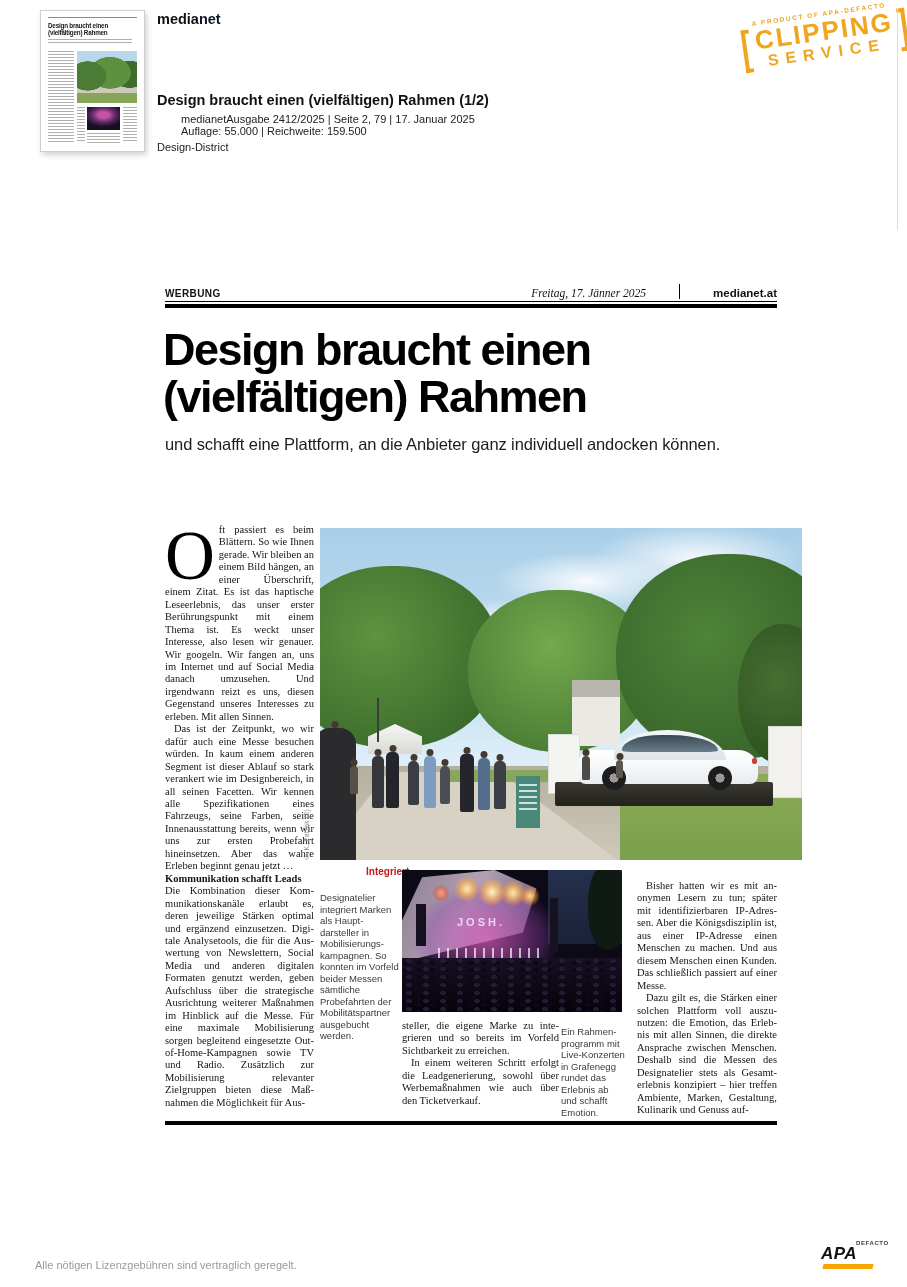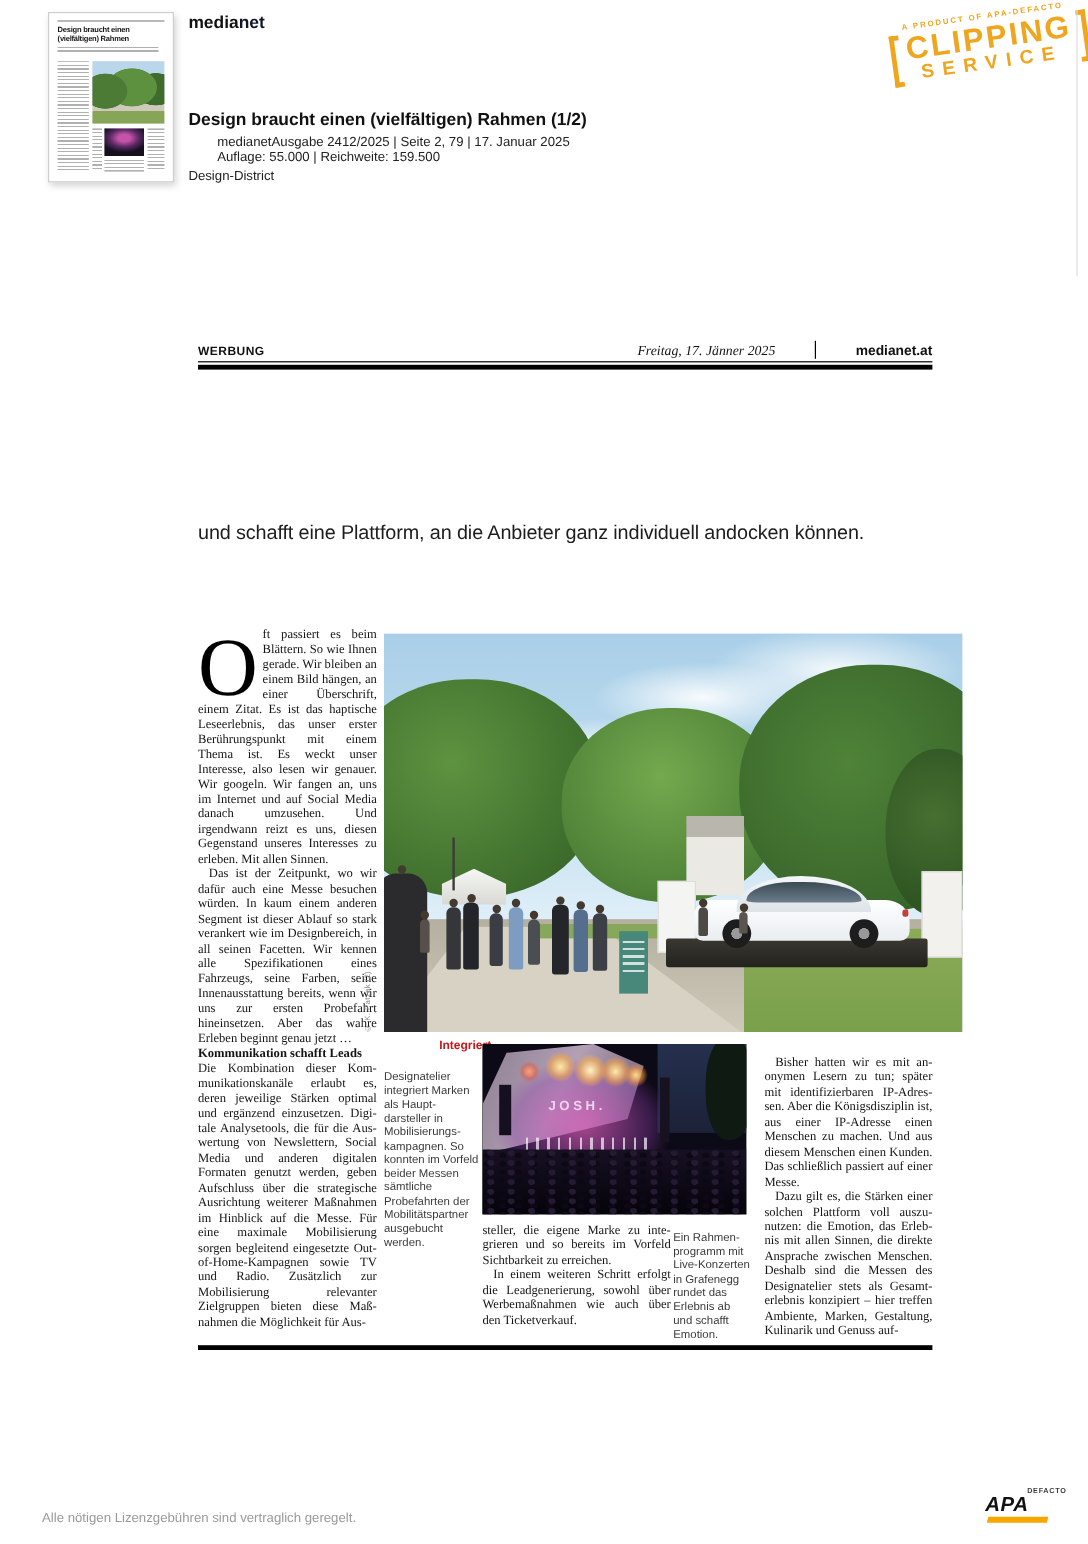--- a/index.html
+++ b/index.html
@@ -120,20 +120,24 @@
     <div class="kicker">WERBUNG</div>
     <div class="k-right">
       <div class="dateline">Freitag, 17. Jänner 2025</div>
       <div class="k-div"></div>
       <div class="brand">medianet.at</div>
     </div>
   </div>
   <div class="abs rule-thin" style="left:165px;top:301px;width:612px;"></div>
   <div class="abs rule-thick" style="left:165px;top:304px;width:612px;"></div>
 
+  <div class="abs headline" style="left:163px;top:326px;width:620px;">
+    <div>Design braucht einen</div>
+    <div>(vielfältigen) Rahmen</div>
+  </div>
 
   <div class="abs subtitle" style="left:165px;top:435px;width:600px;">
     <div>und schafft eine Plattform, an die Anbieter ganz individuell andocken können.</div>
   </div>
 
   <div class="abs bodytext" style="left:165px;top:524px;width:149px;">
     <p><span class="dropcap">O</span><span>ft passiert es beim Blättern. So wie Ihnen gerade. Wir bleiben an einem Bild hängen, an einer Überschrift, einem Zitat. Es ist das haptische Leseerlebnis, das unser erster Berührungs­punkt mit einem Thema ist. Es weckt unser Interesse, also lesen wir genauer. Wir googeln. Wir fangen an, uns im Internet und auf Social Media danach umzu­sehen. Und irgendwann reizt es uns, diesen Gegenstand unseres Interesses zu erleben. Mit allen Sinnen.</span></p>
     <p class="ind">Das ist der Zeitpunkt, wo wir dafür auch eine Messe besuchen würden. In kaum einem ande­ren Segment ist dieser Ablauf so stark verankert wie im Designbe­reich, in all seinen Facetten. Wir kennen alle Spezifikationen eines Fahrzeugs, seine Farben, seine Innenausstattung bereits, wenn wir uns zur ersten Probefahrt hineinsetzen. Aber das wahre Erleben beginnt genau jetzt …</p>
     <p class="subhead">Kommunikation schafft Leads</p>
     <p>Die Kombination dieser Kom­munikationskanäle erlaubt es, deren jeweilige Stärken optimal und ergänzend einzusetzen. Digi­tale Analysetools, die für die Aus­wertung von Newslettern, Social Media und anderen digitalen Formaten genutzt werden, geben Aufschluss über die strategische Ausrichtung weiterer Maßnah­men im Hinblick auf die Messe. Für eine maximale Mobilisie­rung sorgen begleitend einge­setzte Out-of-Home-Kampagnen sowie TV und Radio. Zusätzlich zur Mobilisierung relevanter Zielgruppen bieten diese Maß­nahmen die Möglichkeit für Aus-</p>

